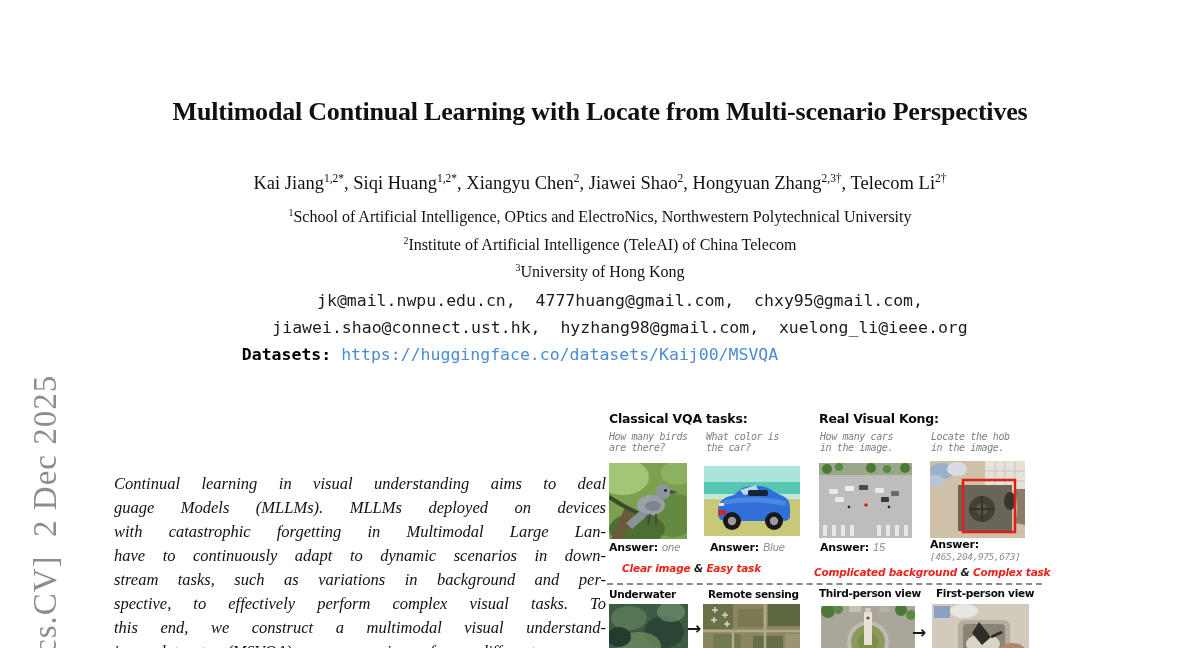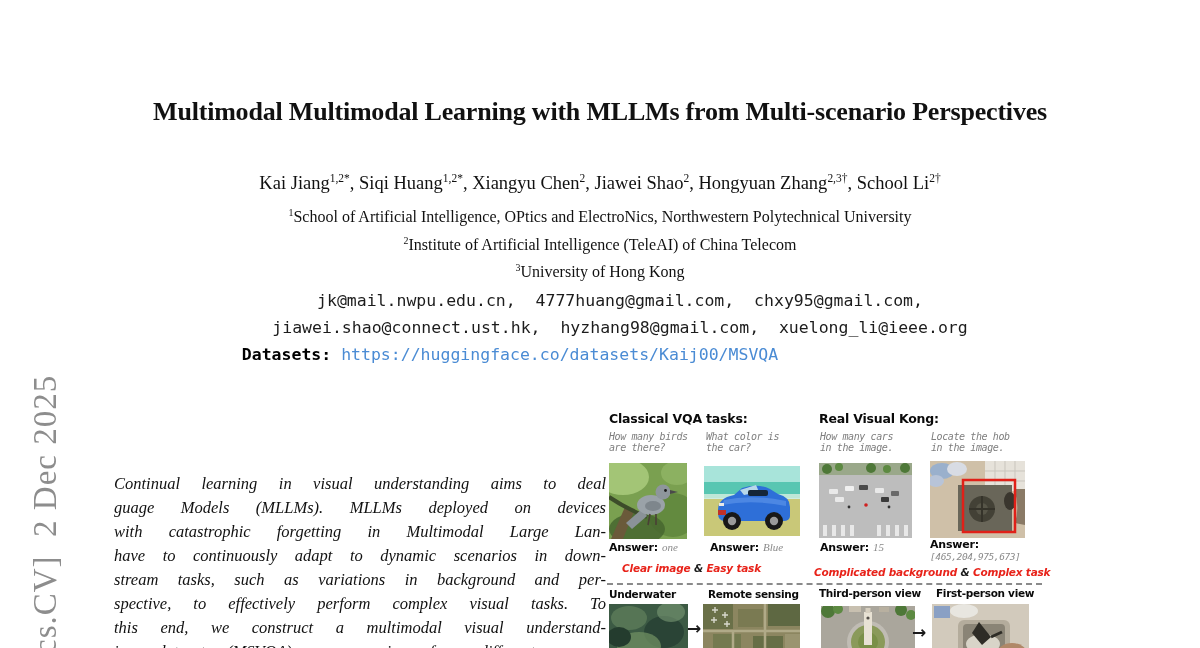--- a/index.html
+++ b/index.html
@@ -37,41 +37,41 @@
   
   .figure { position:absolute; left:604px; top:408px; width:448px; height:240px;
     font-family:"DejaVu Sans", sans-serif; }
   .fig-header { position:absolute; font-size:12.5px; font-weight:bold; color:#0a0a0a; letter-spacing:-0.2px; }
   .q { position:absolute; font-family:"DejaVu Sans Mono", monospace; font-style:italic;
     font-size:10px; line-height:11px; color:#7e7e7e; letter-spacing:-0.4px; white-space:pre; }
   .fig-img { position:absolute; overflow:hidden; }
   .fig-img svg { display:block; width:100%; height:100%; }
   .ans { position:absolute; font-size:11px; white-space:nowrap; }
   .ans-label { font-weight:bold; color:#0a0a0a; letter-spacing:-0.2px; }
-  .ans-val { font-family:Liberation Serif, serif; font-style:italic; color:#8a8a8a; margin-left:4px; }
+  .ans-val { font-family:Liberation Sans, sans-serif; font-style:italic; color:#8a8a8a; margin-left:4px; }
   .ans-val-sm { display:block; font-family:"DejaVu Sans Mono", monospace; font-style:italic;
     color:#8a8a8a; font-size:9.5px; margin-top:0; letter-spacing:-0.4px; }
   .cap { position:absolute; font-size:10.5px; font-weight:bold; font-style:italic;
     color:#e8231a; text-align:center; white-space:nowrap; letter-spacing:-0.2px; }
   .cap .amp { color:#1a1a1a; }
   .dashed-sep { position:absolute; border-top:2px dashed #8a8a8a; }
   .sc-label { position:absolute; font-size:10.5px; font-weight:bold; color:#0a0a0a; letter-spacing:-0.3px; white-space:nowrap; }
   .arrow { position:absolute; font-size:17px; font-weight:bold; color:#1a1a1a; line-height:16px; }
 </style>
 </head>
 <body>
 
 <div class="page">
 
   <div class="arxiv-banner">cs.CV]  2 Dec 2025</div>
 
-  <div class="title">Multimodal Multimodal Learning with MLLMs from Multi-scenario Perspectives</div>
+  <div class="title">Multimodal Continual Learning with Locate from Multi-scenario Perspectives</div>
 
   <div class="authors">
-    <span><span>Kai Jiang</span><sup>1,2*</sup><span>, </span></span><span><span>Siqi Huang</span><sup>1,2*</sup><span>, </span></span><span><span>Xiangyu Chen</span><sup>2</sup><span>, </span></span><span><span>Jiawei Shao</span><sup>2</sup><span>, </span></span><span><span>Hongyuan Zhang</span><sup>2,3†</sup><span>, </span></span><span><span>School Li</span><sup>2†</sup><span></span></span>
+    <span><span>Kai Jiang</span><sup>1,2*</sup><span>, </span></span><span><span>Siqi Huang</span><sup>1,2*</sup><span>, </span></span><span><span>Xiangyu Chen</span><sup>2</sup><span>, </span></span><span><span>Jiawei Shao</span><sup>2</sup><span>, </span></span><span><span>Hongyuan Zhang</span><sup>2,3†</sup><span>, </span></span><span><span>Telecom Li</span><sup>2†</sup><span></span></span>
   </div>
 
   <div class="affil affil-1"><sup>1</sup><span>School of Artificial Intelligence, OPtics and ElectroNics, Northwestern Polytechnical University</span></div>
   <div class="affil affil-2"><sup>2</sup><span>Institute of Artificial Intelligence (TeleAI) of China Telecom</span></div>
   <div class="affil affil-3"><sup>3</sup><span>University of Hong Kong</span></div>
 
   <div class="email-line email-1">jk@mail.nwpu.edu.cn,  4777huang@gmail.com,  chxy95@gmail.com,</div>
   <div class="email-line email-2">jiawei.shao@connect.ust.hk,  hyzhang98@gmail.com,  xuelong_li@ieee.org</div>
 
   <div class="datasets-line"><span class="ds-label">Datasets:</span><span> </span><a class="ds-link">https://huggingface.co/datasets/Kaij00/MSVQA</a></div>

